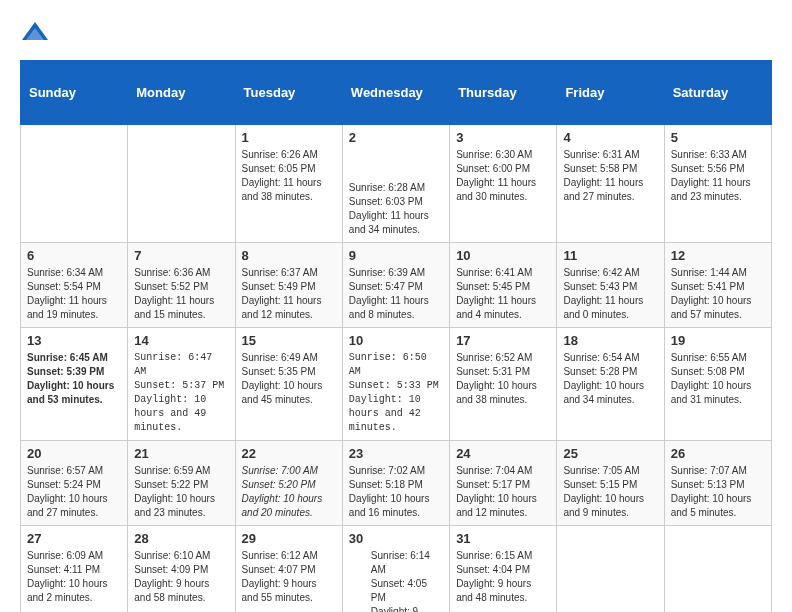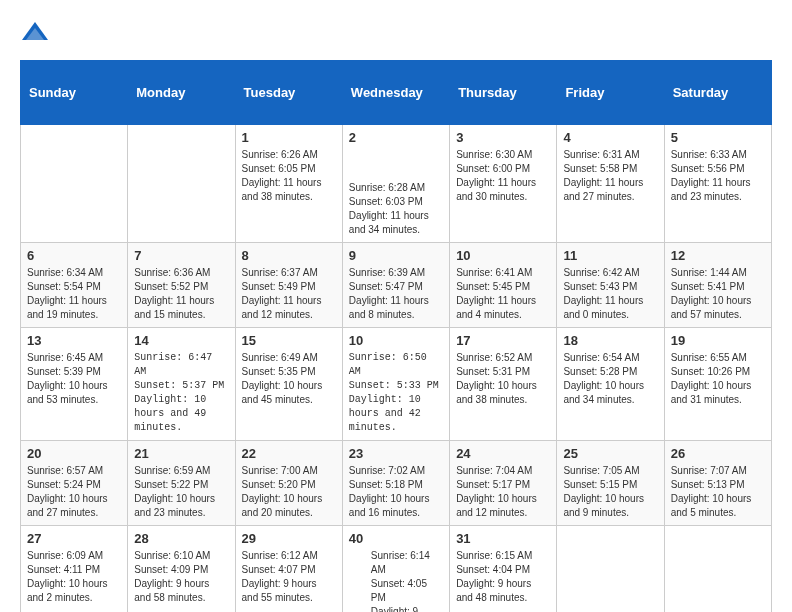--- a/index.html
+++ b/index.html
@@ -194,21 +194,21 @@
         <td>
           <div class="day-number">12</div>
           <div class="day-detail" style="white-space: pre-line;">Sunrise: 1:44 AM
 Sunset: 5:41 PM
 Daylight: 10 hours and 57 minutes.</div>
         </td>
       </tr>
       <tr>
         <td>
           <div class="day-number">13</div>
-          <div class="day-detail" style="white-space: pre-line;">Sunrise: 6:45 AM
+          <div class="day-detail" style="white-space: pre-line; font-weight: bold;">Sunrise: 6:45 AM
 Sunset: 5:39 PM
 Daylight: 10 hours and 53 minutes.</div>
         </td>
         <td>
           <div class="day-number">14</div>
           <div class="day-detail" style="white-space: pre-line; font-family: Liberation Mono, monospace;">Sunrise: 6:47 AM
 Sunset: 5:37 PM
 Daylight: 10 hours and 49 minutes.</div>
         </td>
         <td>
@@ -231,40 +231,40 @@
         </td>
         <td>
           <div class="day-number">18</div>
           <div class="day-detail" style="white-space: pre-line;">Sunrise: 6:54 AM
 Sunset: 5:28 PM
 Daylight: 10 hours and 34 minutes.</div>
         </td>
         <td>
           <div class="day-number">19</div>
           <div class="day-detail" style="white-space: pre-line;">Sunrise: 6:55 AM
-Sunset: 10:26 PM
+Sunset: 5:08 PM
 Daylight: 10 hours and 31 minutes.</div>
         </td>
       </tr>
       <tr>
         <td>
           <div class="day-number">20</div>
           <div class="day-detail" style="white-space: pre-line;">Sunrise: 6:57 AM
 Sunset: 5:24 PM
 Daylight: 10 hours and 27 minutes.</div>
         </td>
         <td>
           <div class="day-number">21</div>
           <div class="day-detail" style="white-space: pre-line;">Sunrise: 6:59 AM
 Sunset: 5:22 PM
 Daylight: 10 hours and 23 minutes.</div>
         </td>
         <td>
           <div class="day-number">22</div>
-          <div class="day-detail" style="white-space: pre-line;">Sunrise: 7:00 AM
+          <div class="day-detail" style="white-space: pre-line; font-style: italic;">Sunrise: 7:00 AM
 Sunset: 5:20 PM
 Daylight: 10 hours and 20 minutes.</div>
         </td>
         <td>
           <div class="day-number">23</div>
           <div class="day-detail" style="white-space: pre-line;">Sunrise: 7:02 AM
 Sunset: 5:18 PM
 Daylight: 10 hours and 16 minutes.</div>
         </td>
         <td>
@@ -299,21 +299,21 @@
 Sunset: 4:09 PM
 Daylight: 9 hours and 58 minutes.</div>
         </td>
         <td>
           <div class="day-number">29</div>
           <div class="day-detail" style="white-space: pre-line;">Sunrise: 6:12 AM
 Sunset: 4:07 PM
 Daylight: 9 hours and 55 minutes.</div>
         </td>
         <td>
-          <div class="day-number">40</div>
+          <div class="day-number">30</div>
           <div class="day-detail" style="white-space: pre-line; margin-left: 22px;">Sunrise: 6:14 AM
 Sunset: 4:05 PM
 Daylight: 9 hours and 51 minutes.</div>
         </td>
         <td>
           <div class="day-number">31</div>
           <div class="day-detail" style="white-space: pre-line;">Sunrise: 6:15 AM
 Sunset: 4:04 PM
 Daylight: 9 hours and 48 minutes.</div>
         </td>

